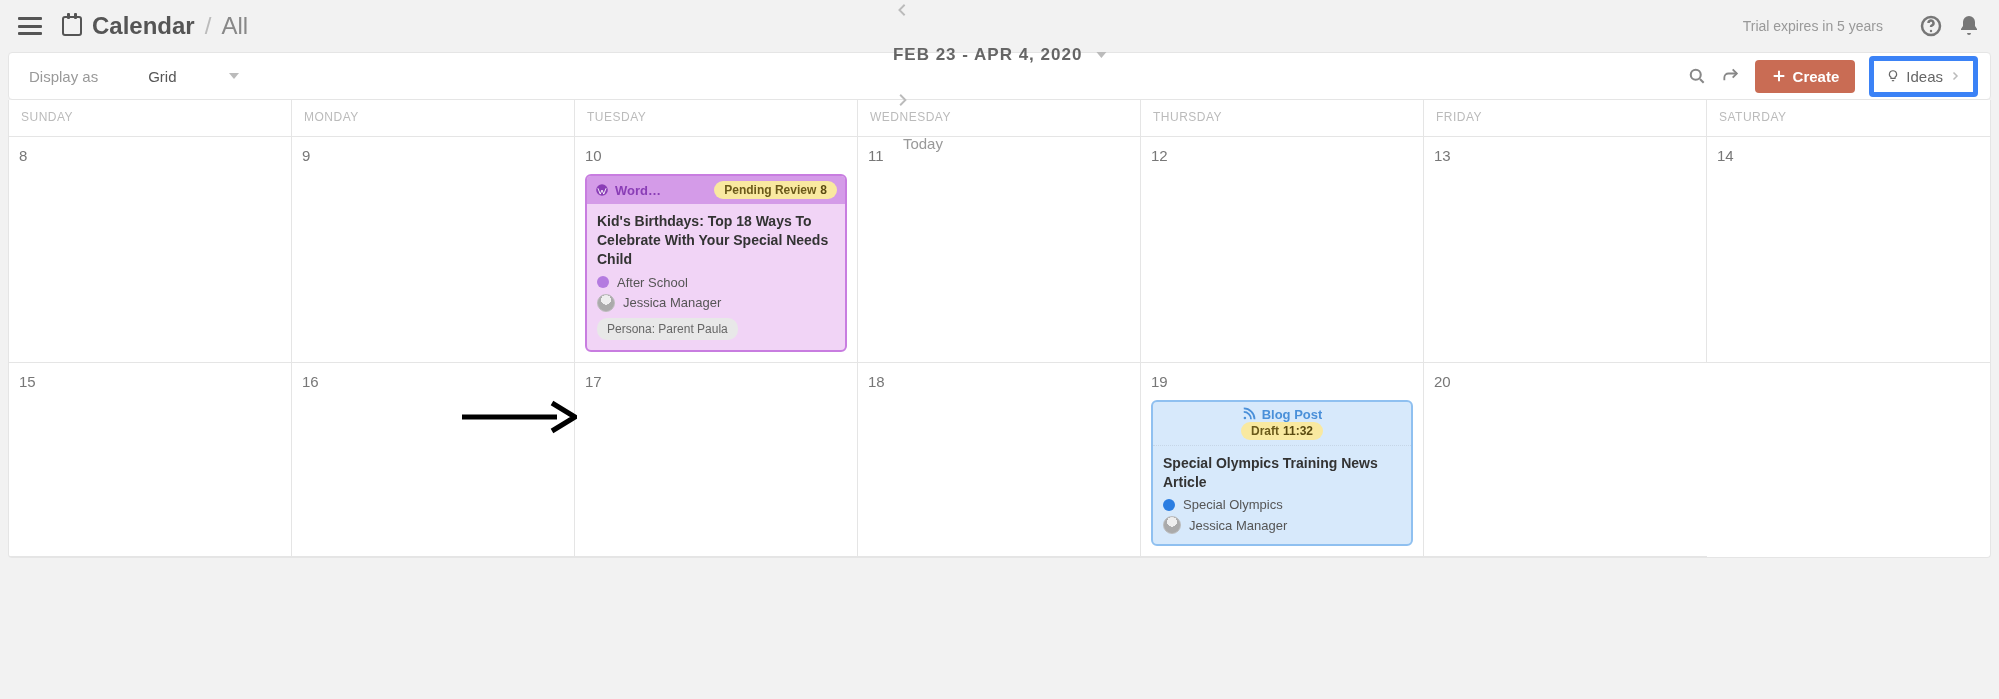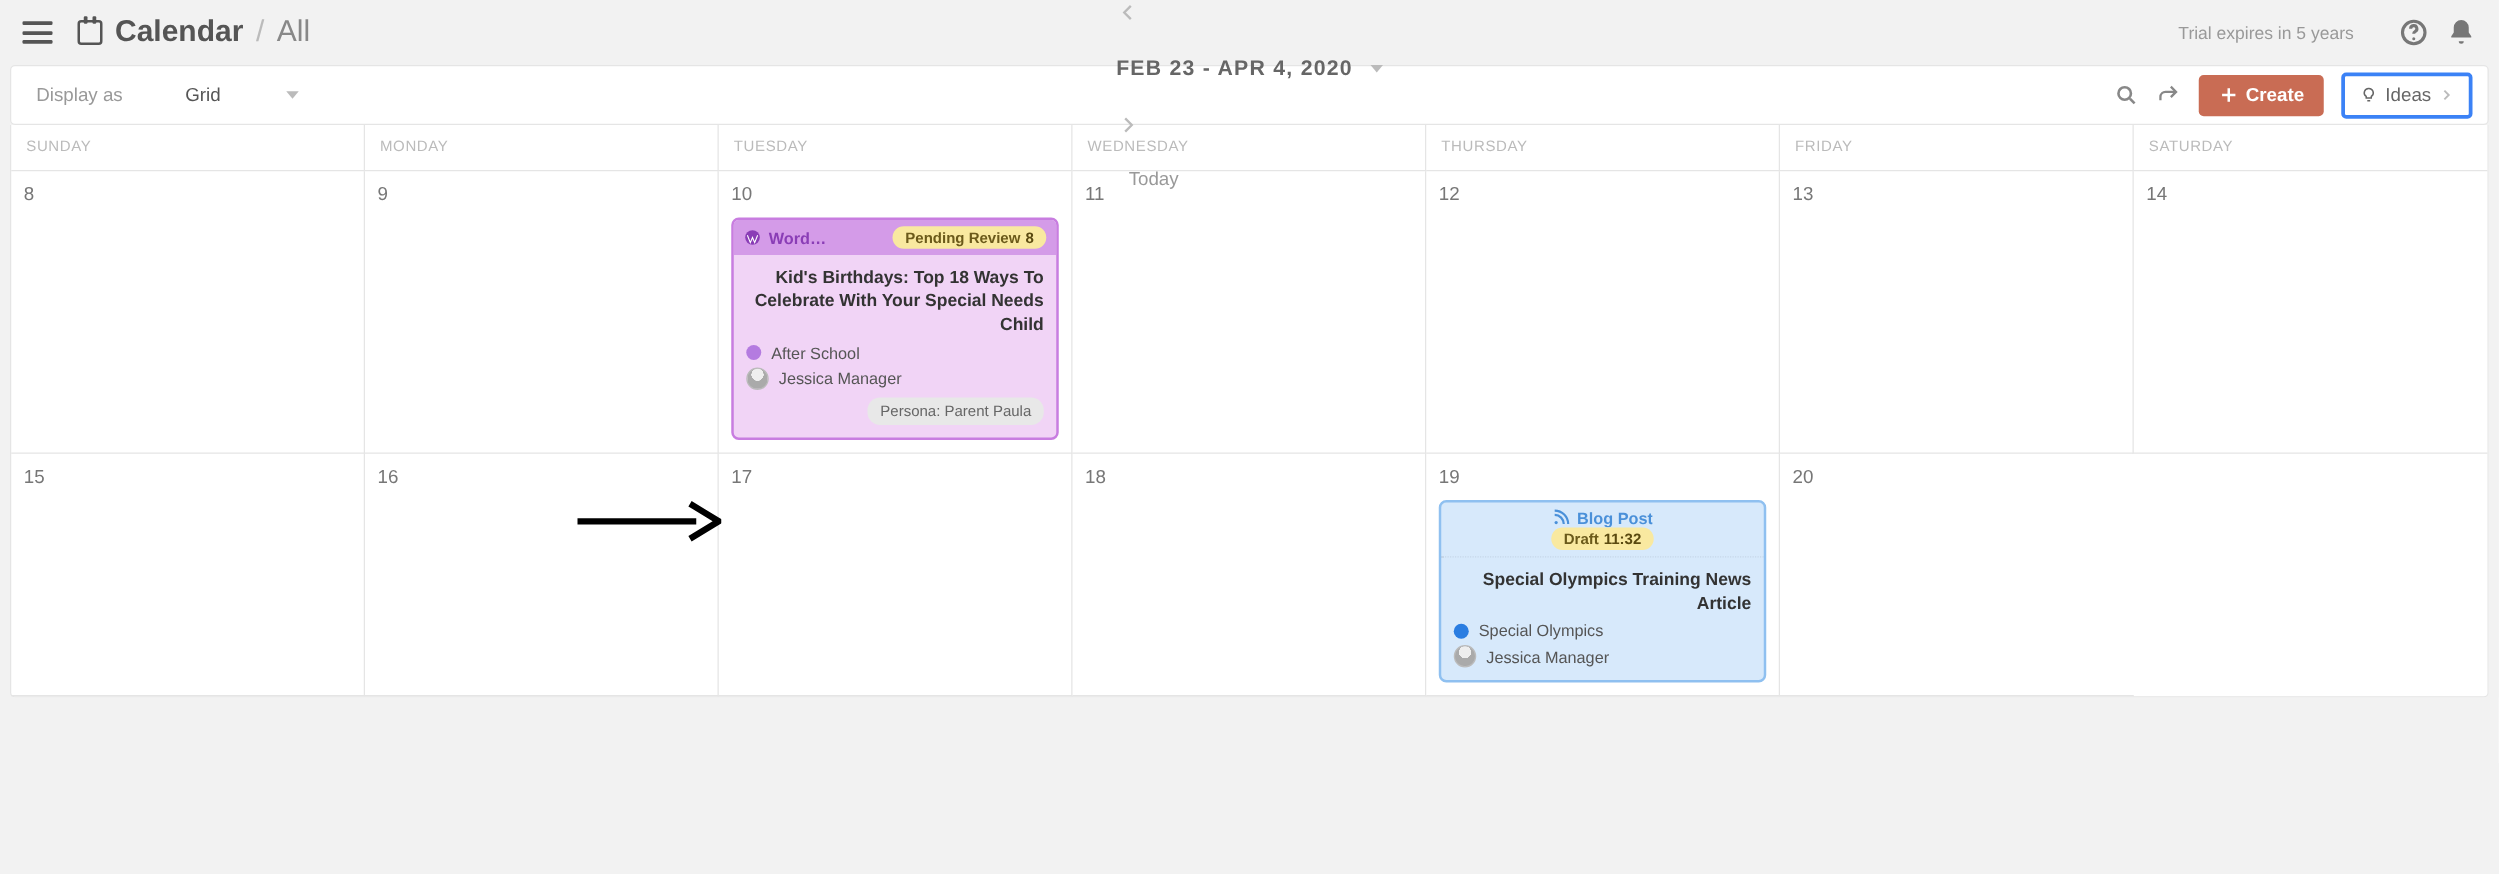--- a/index.html
+++ b/index.html
@@ -84,21 +84,21 @@
   .nav-arrow svg { width:18px; height:18px; }
   .date-range { font-size: 17px; font-weight:700; letter-spacing:1px; color:#666; text-transform:uppercase; }
   .today-link { color:#999; font-size:15px; cursor:pointer; margin-left: 10px; }
   .tb-right { display:flex; align-items:center; gap: 14px; }
   .tb-right .ic { width:20px; height:20px; color:#888; cursor:pointer; }
   .btn-create {
     background: var(--orange); color:#fff; border:none; border-radius:4px;
     font-size:15px; font-weight:600; padding: 8px 16px; display:flex; align-items:center; gap:6px; cursor:pointer;
   }
   .btn-ideas {
-    background:#fff; border:3px solid #3b82f6; border-radius:4px; color:#666;
+    background:#fff; border:5px solid #3b82f6; border-radius:4px; color:#666;
     font-size:15px; padding: 7px 12px; display:flex; align-items:center; gap:6px; cursor:pointer;
   }
 
   
   .calwrap {
     margin: 0 8px;
     background:#fff;
     border:1px solid var(--border);
     border-top: none;
     border-radius: 0 0 4px 4px;
@@ -125,21 +125,20 @@
   .cell:last-child { border-right:none; }
   .cell .num { font-size: 15px; color:#777; font-weight:500; }
 
   
   .card {
     margin-top: 10px;
     border-radius: 6px;
     overflow: hidden;
     font-size: 13px;
     cursor:pointer;
-    text-align:right;
   }
   .card-purple {
     border: 2px solid var(--purple-card-border);
     background: var(--purple-card);
   }
   .card-blue {
     border: 2px solid var(--blue-card-border);
     background: var(--blue-card);
   }
   .card-hdr {

